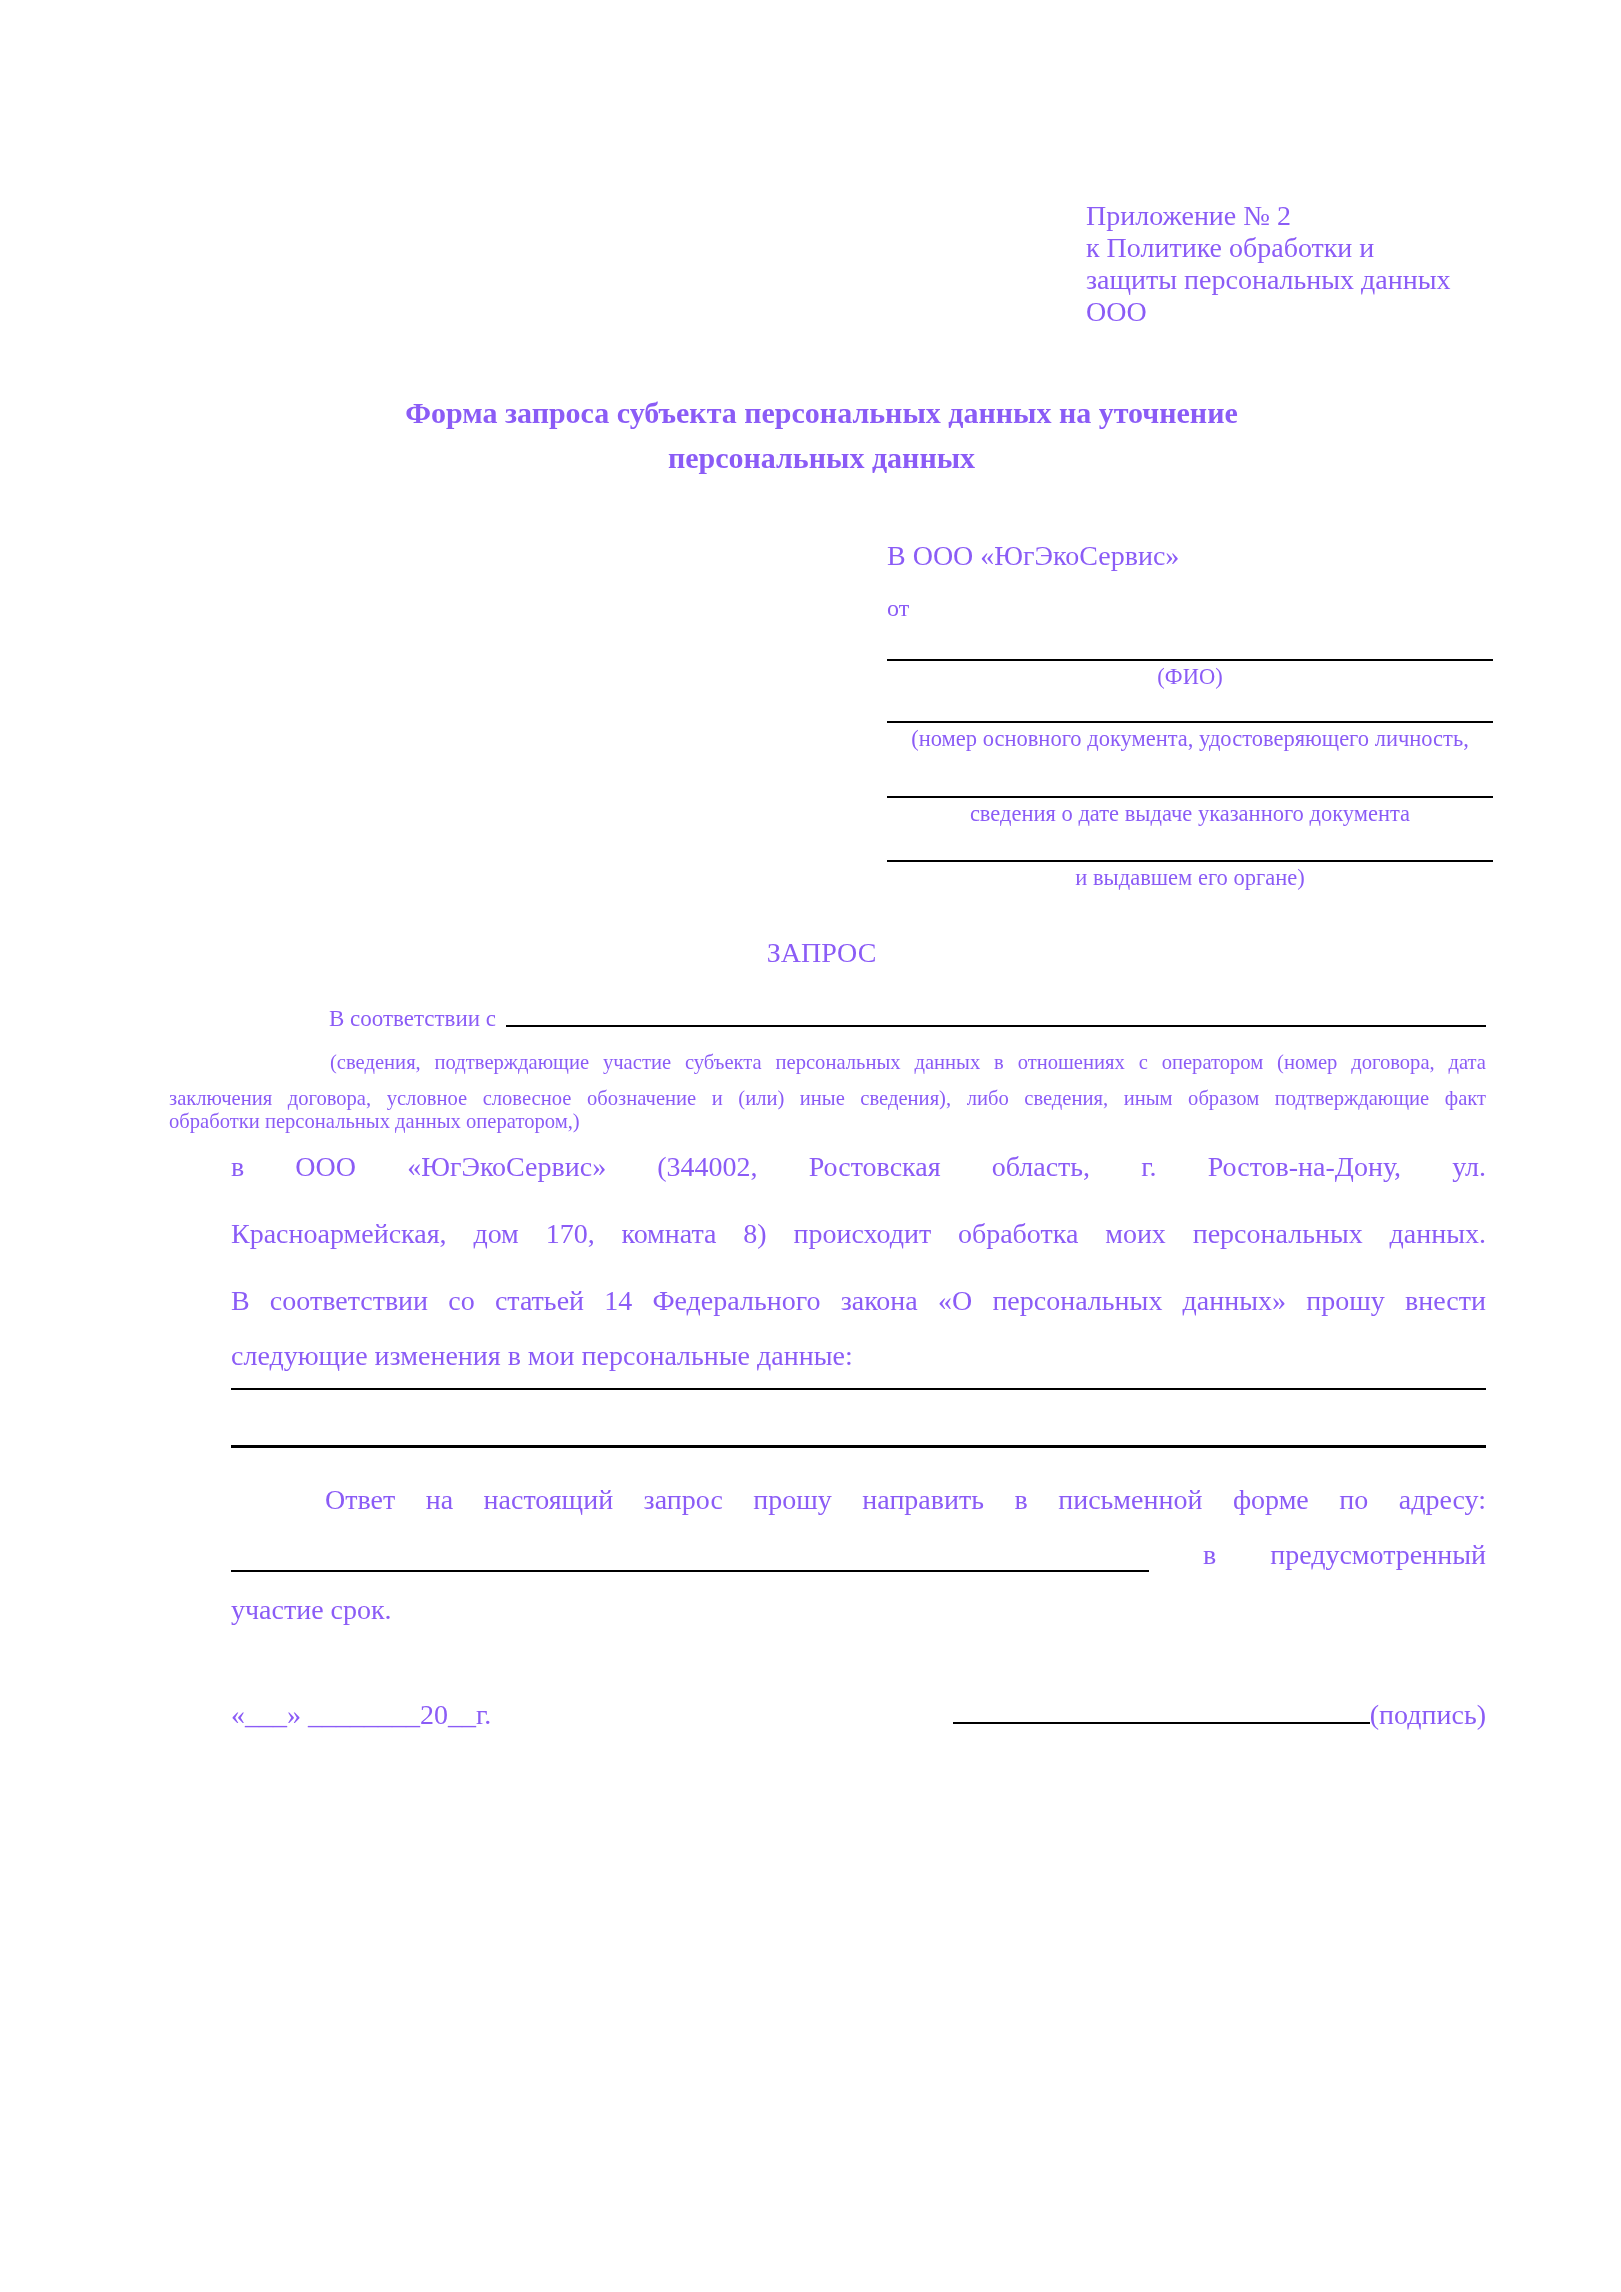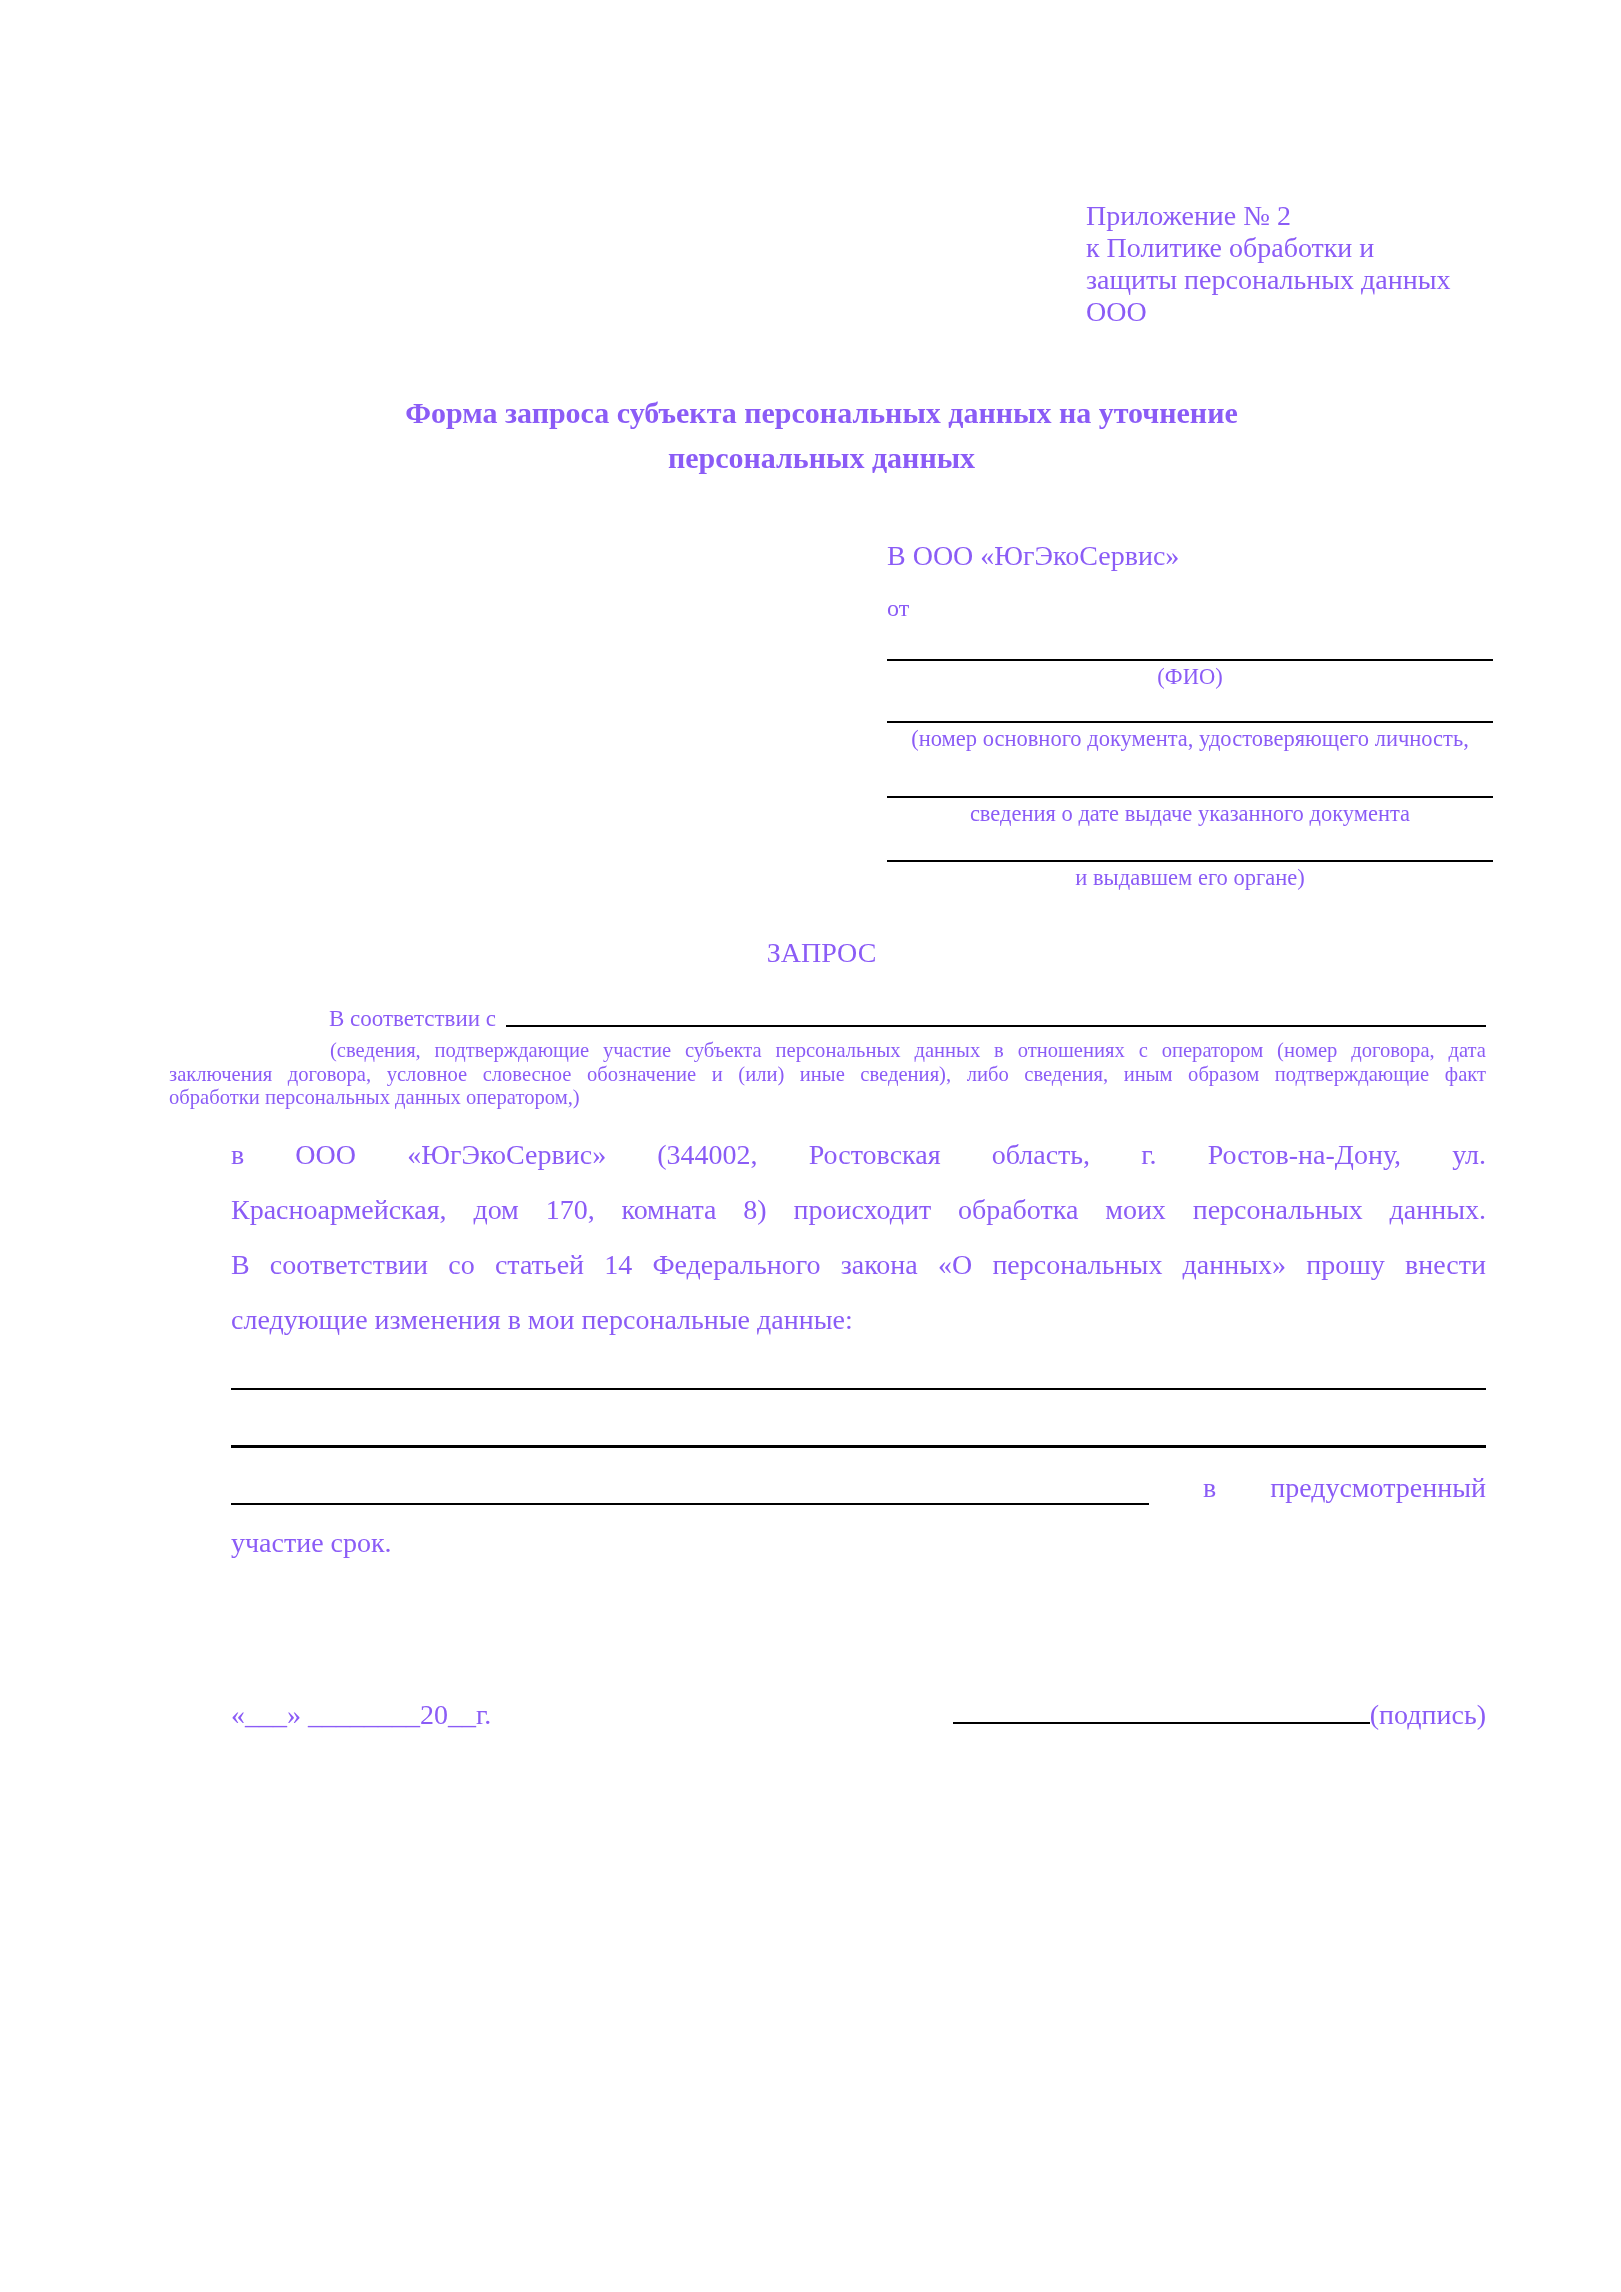--- a/index.html
+++ b/index.html
@@ -32,21 +32,21 @@
   .field-4{top:860px;}
 
   .request-heading{left:157px;top:937px;width:1329px;text-align:center;font-size:28px;}
 
   .accordance{left:329px;top:998px;width:1157px;display:flex;font-size:23px;margin-top:8px;}
   .accordance .label{white-space:nowrap;padding-right:9.8px;}
   .accordance .blank{flex:1;border-bottom:2px solid #000;margin-bottom:4.9px;}
 
   .hint{left:169px;top:1039px;width:1317px;font-size:20.6px;line-height:23.5px;}
   .hint .l1{text-indent:161px;}
-  .jl{text-align:justify;text-align-last:justify;}
+  .jl{text-align:justify;text-align-last:justify;margin-top:12px;}
 
   .body-par{left:231px;top:1127px;width:1255px;font-size:28px;line-height:55px;}
 
   .changes-blank-1{left:231px;top:1388px;width:1255px;height:2px;background:#000;}
   .changes-blank-2{left:231px;top:1445px;width:1255px;height:2.9px;background:#000;}
 
   .reply{left:231px;top:1460px;width:1255px;font-size:28px;line-height:55px;}
   .reply .l1{text-indent:94px;}
   .reply .l2{display:flex;justify-content:space-between;align-items:baseline;height:55px;}
   .reply .addr-blank{width:918px;border-bottom:2px solid #000;align-self:flex-end;margin-bottom:9.8px;}
@@ -111,20 +111,21 @@
     <div class="jl">в ООО «ЮгЭкоСервис» (344002, Ростовская область, г. Ростов-на-Дону, ул.</div>
     <div class="jl">Красноармейская, дом 170, комната 8) происходит обработка моих персональных данных.</div>
     <div class="jl">В соответствии со статьей 14 Федерального закона «О персональных данных» прошу внести</div>
     <div>следующие изменения в мои персональные данные:</div>
   </div>
 
   <div class="abs changes-blank-1"></div>
   <div class="abs changes-blank-2"></div>
 
   <div class="abs reply">
+    <div class="l1 jl">Ответ на настоящий запрос прошу направить в письменной форме по адресу:</div>
     <div class="l2">
       <span class="addr-blank"></span>
       <span class="nowrap">в</span>
       <span class="nowrap">предусмотренный</span>
     </div>
     <div>участие срок.</div>
   </div>
 
   <div class="abs signature-row">
     <span class="nowrap">«___» ________20__г.</span>

